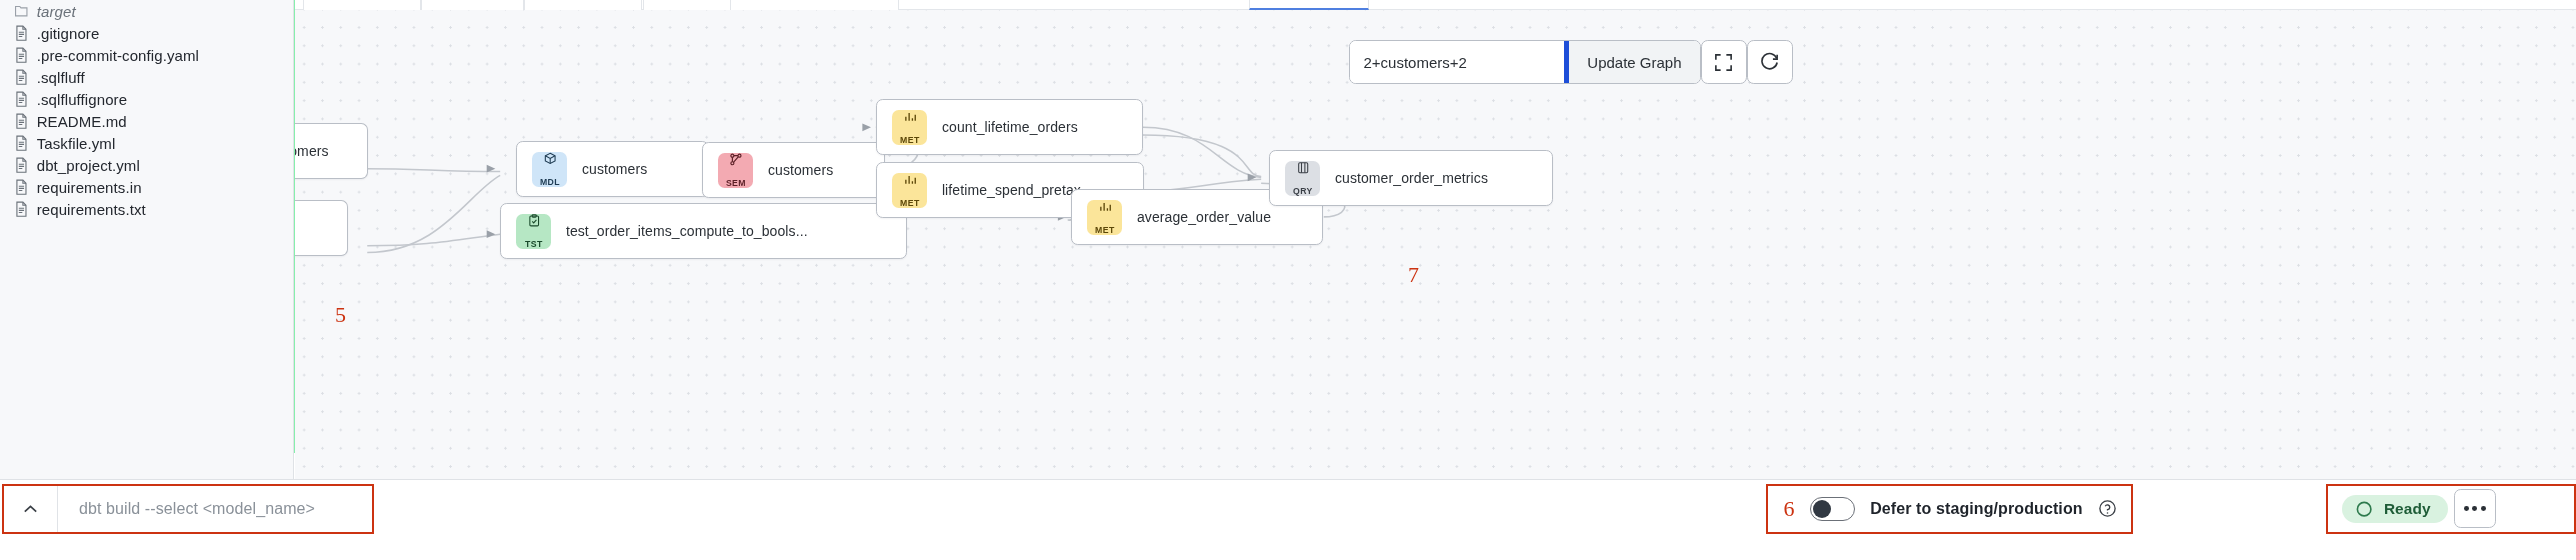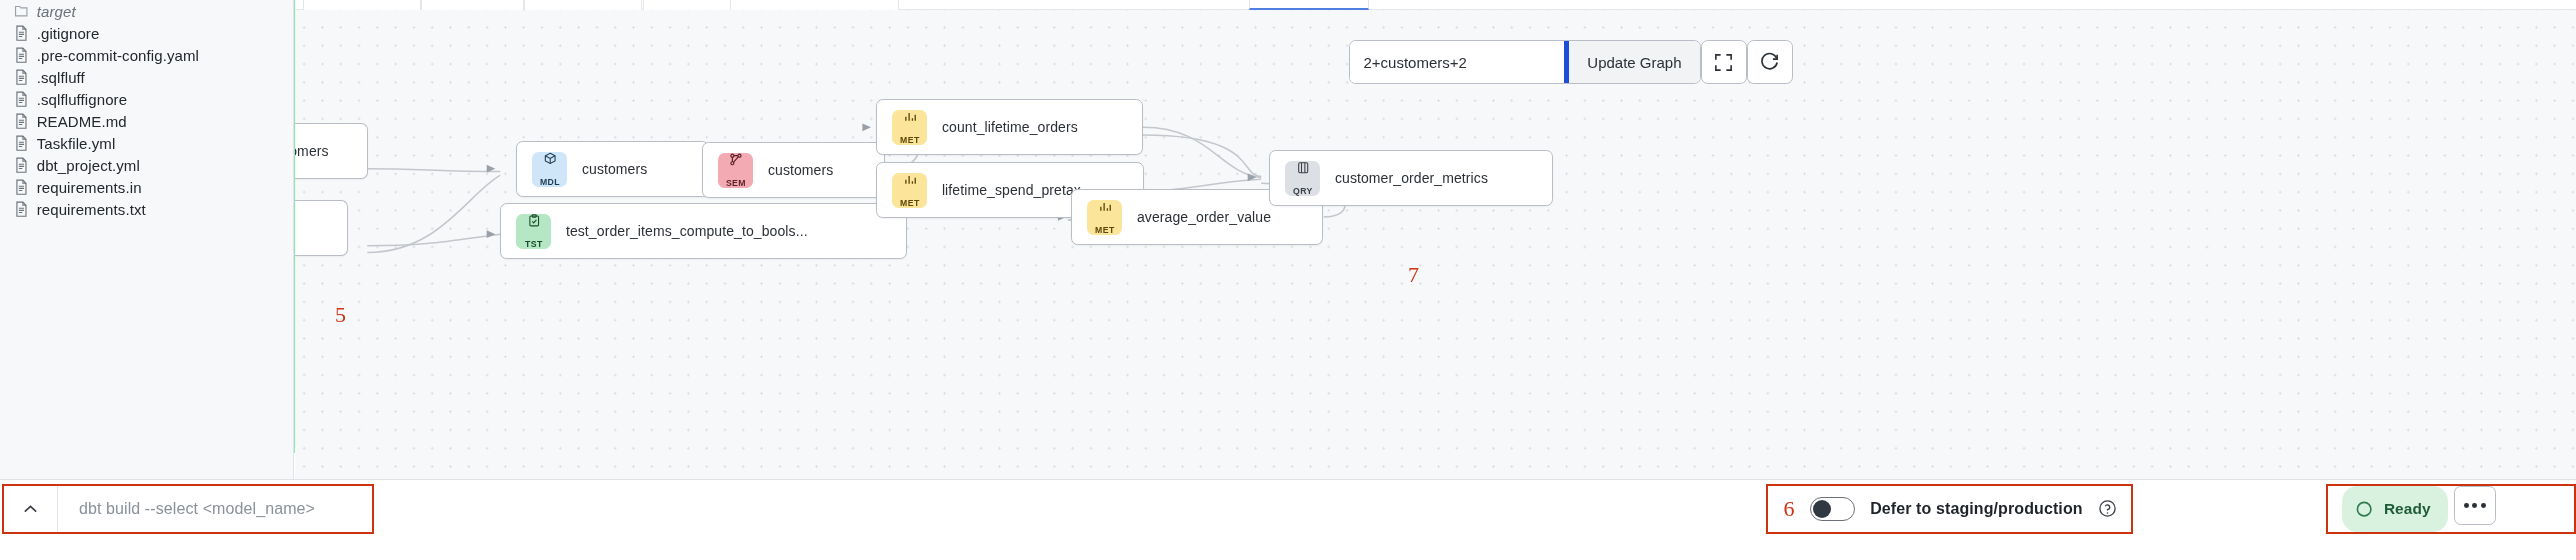--- a/index.html
+++ b/index.html
@@ -217,21 +217,21 @@
     white-space: nowrap; letter-spacing: 0.1px;
   }
   .help-icon { display: flex; align-items: center; cursor: pointer; }
 
   .status-box {
     position: absolute;
     left: 2326px; top: 3.9px;
     width: 250px; height: 50px;
     border: 2.9px solid #cc3311;
     background: #fff;
-    display: flex; 
+    display: flex; align-items: center;
     gap: 6px;
     padding: 0 13.5px;
   }
   .ready-pill {
     display: flex; align-items: center; gap: 10.6px;
     background: #d9f2e0;
     border-radius: 15.4px;
     padding: 4.8px 17.3px 4.8px 13.5px;
     cursor: pointer;
   }

